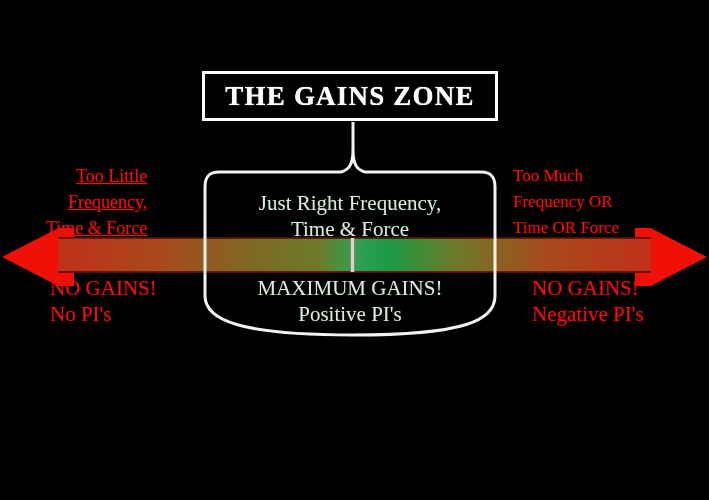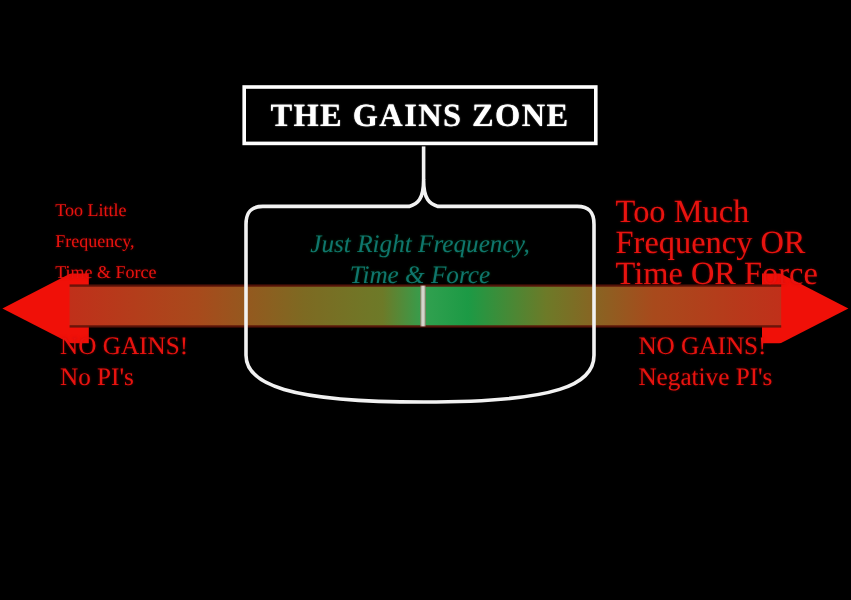--- a/index.html
+++ b/index.html
@@ -27,24 +27,24 @@
   }
   #title-text{
     color:#ffffff;font-weight:bold;font-size:27px;letter-spacing:1.2px;
     line-height:1;white-space:nowrap;
     text-shadow:0 0 1px #fff;
   }
 
   
   .txt{position:absolute;z-index:7;white-space:pre-line;}
   .red{color:#e8130f;text-shadow:0 0 2px rgba(200,0,0,.55);}
-  .green{color:#0f766e;text-shadow:0 0 2px rgba(0,120,40,.5);font-style:italic;}
+  .green{color:#e5e5e5;text-shadow:0 0 2px rgba(0,120,40,.5);}
 
-  #left-top{left:46px;top:163px;font-size:15px;line-height:26px;text-align:left;}
-  #right-top{left:513px;top:163px;font-size:27px;line-height:26px;text-align:left;}
+  #left-top{left:46px;top:163px;font-size:18px;line-height:26px;text-align:right;text-decoration:underline;}
+  #right-top{left:513px;top:163px;font-size:17px;line-height:26px;text-align:left;}
   #center-top{left:206px;top:190px;width:288px;font-size:21px;line-height:26px;text-align:center;}
 
   #left-bottom{left:50px;top:275px;font-size:21px;line-height:26px;text-align:left;}
   #right-bottom{left:532px;top:275px;font-size:21px;line-height:26px;text-align:left;}
   #center-bottom{left:206px;top:275px;width:288px;font-size:21px;line-height:26px;text-align:center;}
 </style>
 </head>
 <body>
 
 <div id="stage">
@@ -108,17 +108,19 @@
   <div class="txt green" id="center-top">Just Right Frequency,
 Time &amp; Force</div>
 
   <div class="txt red" id="right-top">Too Much
 Frequency OR
 Time OR Force</div>
 
   <div class="txt red" id="left-bottom">NO GAINS!
 No PI's</div>
 
+  <div class="txt green" id="center-bottom">MAXIMUM GAINS!
+Positive PI's</div>
 
   <div class="txt red" id="right-bottom">NO GAINS!
 Negative PI's</div>
 
 </div>
 
 </body></html>

